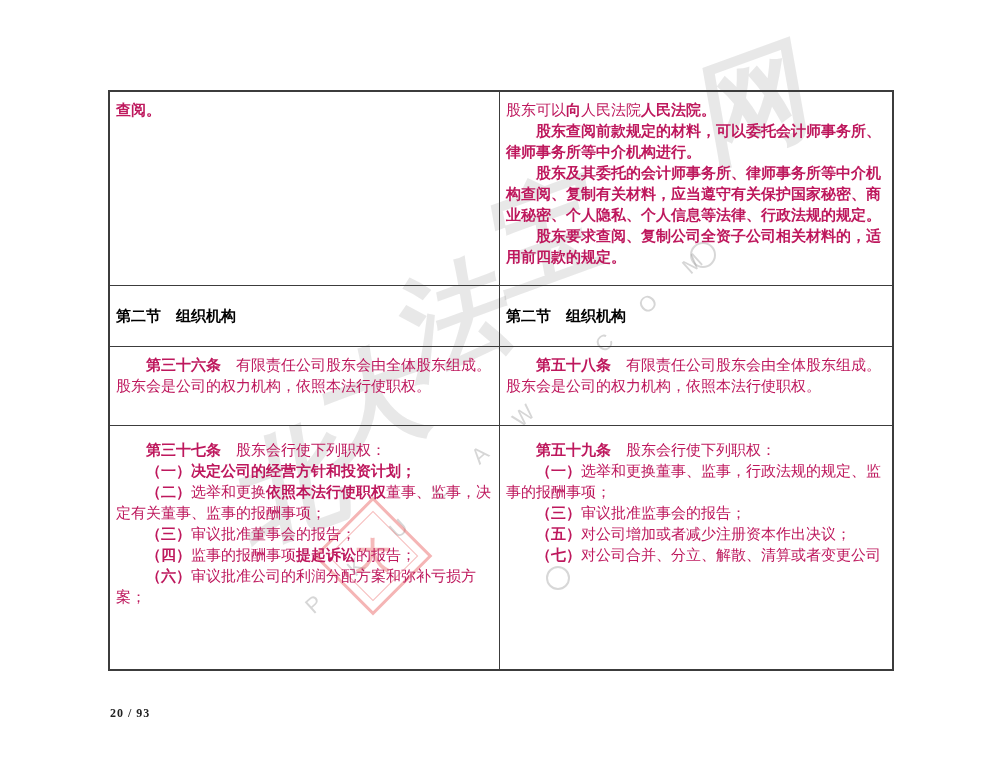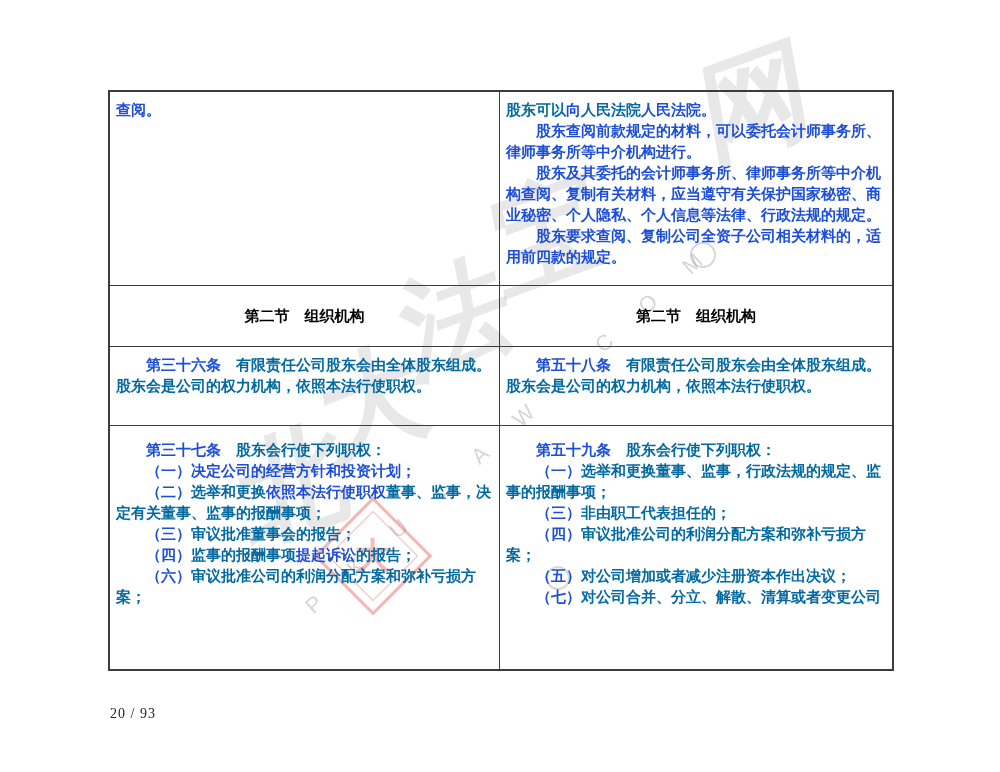--- a/index.html
+++ b/index.html
@@ -47,30 +47,30 @@
     display:grid;grid-template-columns:390px 1fr;grid-template-rows:194px 61px 79px 1fr;
   }
   .cell{
     border-right:1px solid #3c3c3c;border-bottom:1px solid #3c3c3c;
     padding:8px 6px 0 6px;font-size:15px;line-height:21px;letter-spacing:0px;
     color:#1d1d1d;overflow:hidden;
   }
   .cell.col-r{border-right:none;}
   .cell.row-last{border-bottom:none;}
   .cell.row4{padding-top:14px;}
-  .cell.center{display:flex;align-items:center;justify-content:center;text-align:center;padding-top:0;}
+  .cell.center{display:flex;align-items:center;justify-content:flex-start;text-align:center;padding-top:0;}
   .para{margin:0;}
   .para.ind{text-indent:2em;}
-  .seg-k{color:#0369a1;font-weight:bold;}
-  .seg-r{color:#1d4ed8;font-weight:bold;margin-top:47px;}
+  .seg-k{color:#be185d;}
+  .seg-r{color:#be185d;font-weight:bold;margin-top:47px;}
   .seg-h{color:#000;font-weight:bold;}
   
   .footer{
     position:absolute;left:110px;top:706px;z-index:1;
-    font-size:14px;color:#222;letter-spacing:1px;
+    font-size:12px;color:#222;letter-spacing:1px;font-weight:bold;
   }
 </style>
 </head>
 <body>
 
 <div class="page">
 
   <div class="wm">
     <div class="wm-chars">
         <span class="wm-char wm-c0">北</span>
@@ -118,22 +118,21 @@
         <p class="para ind"><span class="seg-r">第三十七条</span><span class="seg-k">　股东会行使下列职权：</span></p>
         <p class="para ind"><span class="seg-r">（一）决定公司的经营方针和投资计划；</span></p>
         <p class="para ind"><span class="seg-r">（二）</span><span class="seg-k">选举和更换</span><span class="seg-r">依照本法行使职权</span><span class="seg-k">董事、监事，决定有关董事、监事的报酬事项；</span></p>
         <p class="para ind"><span class="seg-r">（三）</span><span class="seg-k">审议批准董事会的报告；</span></p>
         <p class="para ind"><span class="seg-r">（四）</span><span class="seg-k">监事的报酬事项</span><span class="seg-r">提起诉讼</span><span class="seg-k">的报告；</span></p>
         <p class="para ind"><span class="seg-r">（六）</span><span class="seg-k">审议批准公司的利润分配方案和弥补亏损方案；</span></p>
       </div>
     <div class="cell col-r row4 row-last">
         <p class="para ind"><span class="seg-r">第五十九条</span><span class="seg-k">　股东会行使下列职权：</span></p>
         <p class="para ind"><span class="seg-r">（一）</span><span class="seg-k">选举和更换董事、监事，行政法规的规定、监事的报酬事项；</span></p>
-        <p class="para ind"><span class="seg-r">（三）</span><span class="seg-k">非由职工代表担任的；</span></p>
-        <p class="para ind"><span class="seg-r">（四）</span><span class="seg-k">审议批准公司的利润分配方案和弥补亏损方案；</span></p>
+        <p class="para ind"><span class="seg-r">（三）</span><span class="seg-k">审议批准监事会的报告；</span></p>
         <p class="para ind"><span class="seg-r">（五）</span><span class="seg-k">对公司增加或者减少注册资本作出决议；</span></p>
         <p class="para ind"><span class="seg-r">（七）</span><span class="seg-k">对公司合并、分立、解散、清算或者变更公司</span></p>
       </div>
   </div>
 
   <div class="footer">20 / 93</div>
 
 </div>
 
 </body></html>

